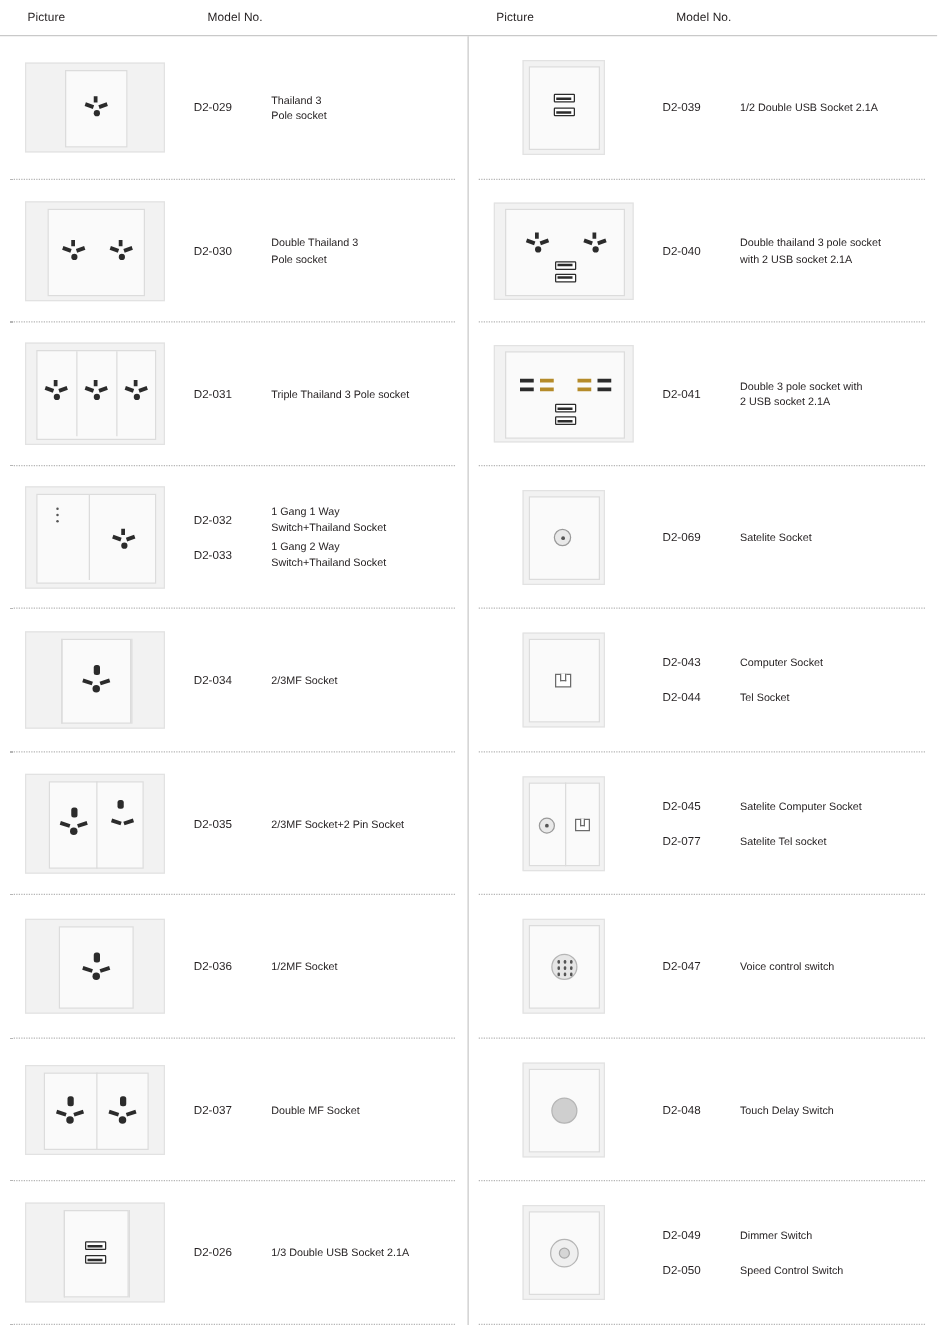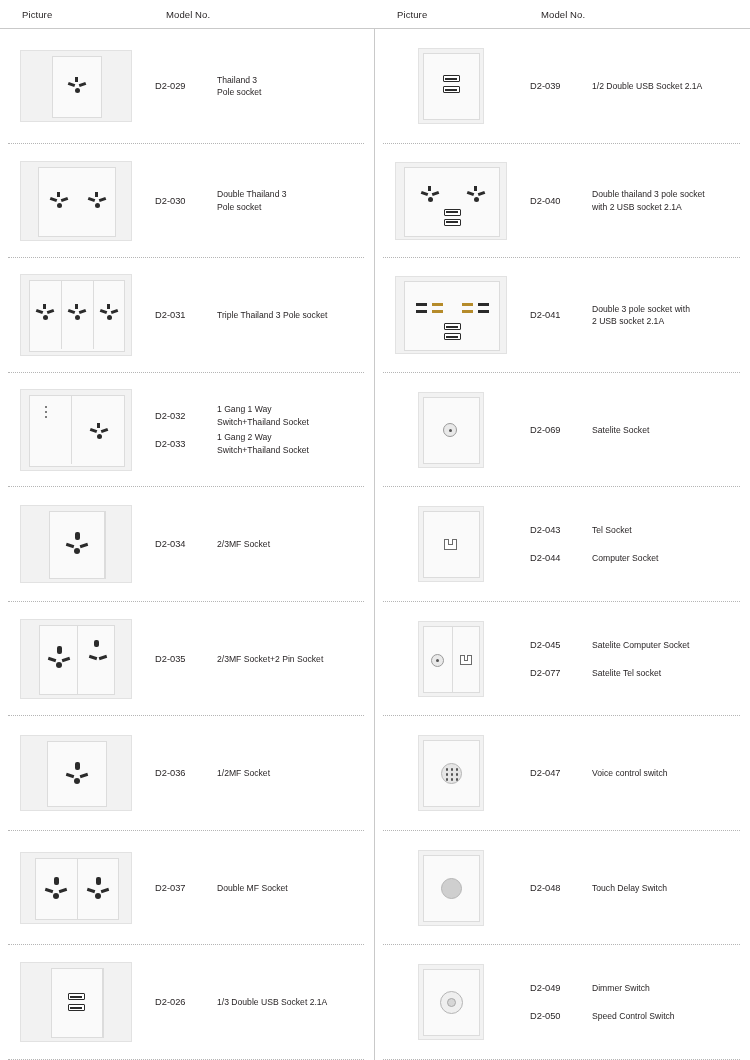--- a/index.html
+++ b/index.html
@@ -450,22 +450,22 @@
             <div class="plate" style="width:66px;height:76px;">
               <div class="inner" style="left:4px;top:4px;width:57px;height:67px;"></div>
               <div class="tel-jack" style="left:25px;top:32px;width:13px;height:11px;"></div>
             </div>
           </div>
           <div class="cell-model dual-line">
             <div class="slot">D2-043</div>
             <div class="slot">D2-044</div>
           </div>
           <div class="cell-desc dual-line">
+            <div class="slot" style="white-space: pre-line;">Computer  Socket</div>
             <div class="slot" style="white-space: pre-line;">Tel Socket</div>
-            <div class="slot" style="white-space: pre-line;">Computer  Socket</div>
           </div>
         </div>
         <div class="row">
           <div class="cell-pic">
             <div class="plate" style="width:66px;height:76px;">
               <div class="inner" style="left:4px;top:4px;width:57px;height:67px;"></div>
               <div class="sep-line" style="left:33px;top:4px;height:67px;"></div>
               <div class="dots" style="left:12px;top:32px;width:13px;height:13px;"></div>
               <div class="speaker-dot" style="left:17.5px;top:37.5px;width:3px;height:3px;"></div>
               <div class="tel-jack" style="left:41px;top:33px;width:12px;height:10px;"></div>

